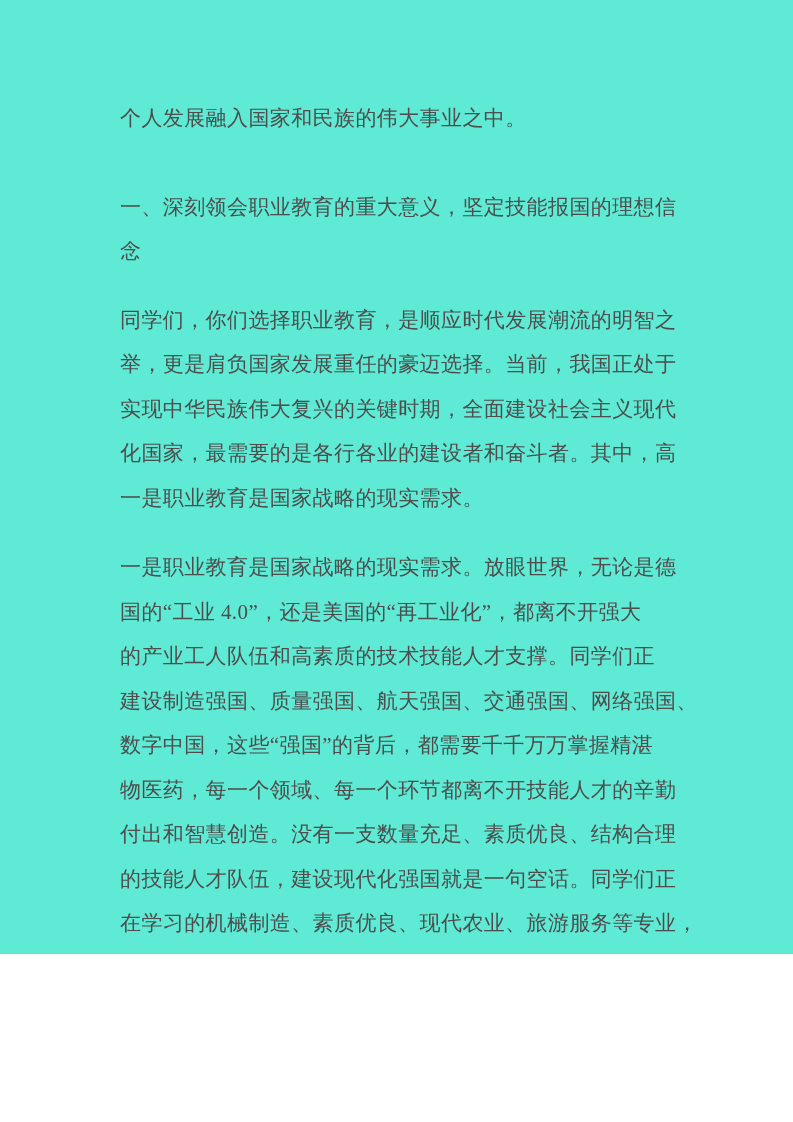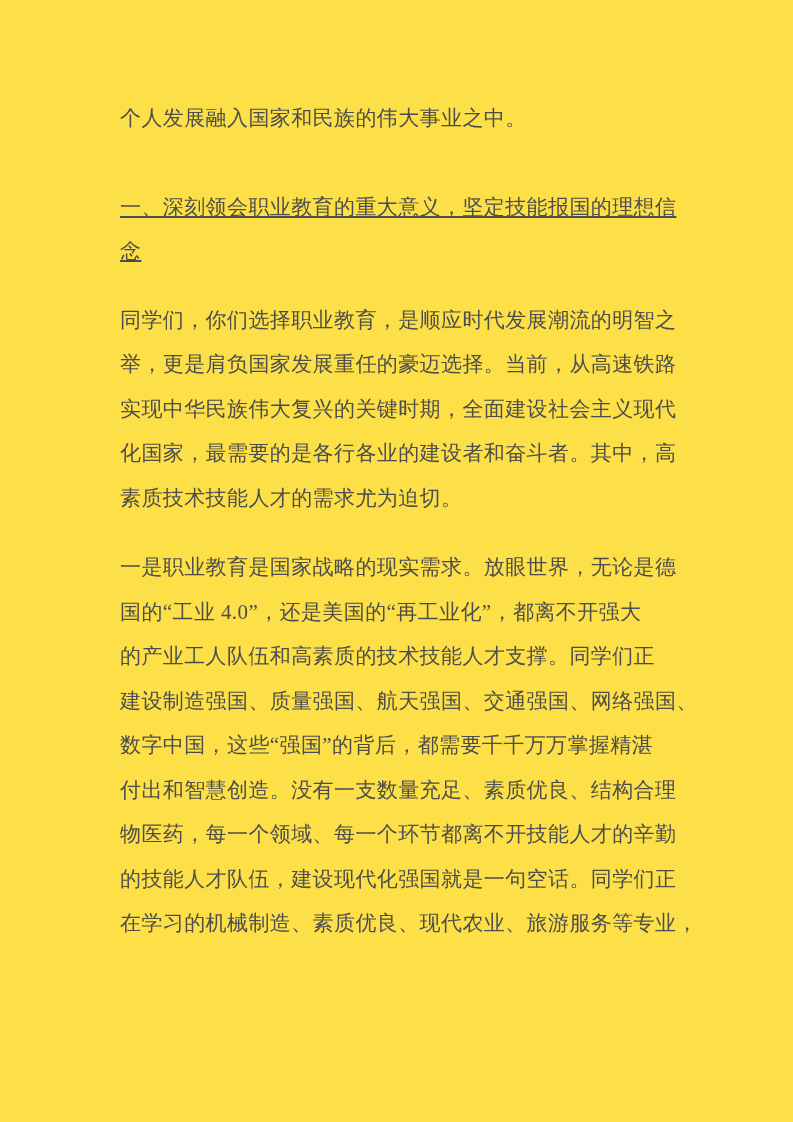--- a/index.html
+++ b/index.html
@@ -3,69 +3,69 @@
 <meta charset="utf-8">
 <style>
   html, body {
     margin: 0;
     padding: 0;
     background: #ffffff;
   }
   .page {
     position: relative;
     width: 793px;
-    height: 1122px;
-    background: #fde047;
+    height: 954px;
+    background: #5eead4;
     overflow: hidden;
     box-sizing: border-box;
     padding: 96px 56px 0 120px;
     font-family: "Liberation Serif", "DejaVu Serif", serif;
     color: #4d4d4d;
   }
   .block { margin: 0; }
   .line {
     height: 44.5px;
     line-height: 44.5px;
     font-size: 21px;
     letter-spacing: 0.4px;
     white-space: nowrap;
     font-weight: normal;
   }
-  .heading .line { font-weight: normal; text-decoration: underline; }
+  .heading .line { font-weight: normal; }
   .gap-blank-line { margin-top: 44px; }
   .gap-para-sm   { margin-top: 24px; }
   .gap-para-md   { margin-top: 25px; }
 </style>
 </head>
 <body>
 
 <div class="page">
 
   <div class="block">
     <div class="line">个人发展融入国家和民族的伟大事业之中。</div>
   </div>
 
   <div class="block heading gap-blank-line">
     <div class="line">一、深刻领会职业教育的重大意义，坚定技能报国的理想信</div>
     <div class="line">念</div>
   </div>
 
   <div class="block gap-para-sm">
     <div class="line">同学们，你们选择职业教育，是顺应时代发展潮流的明智之</div>
-    <div class="line">举，更是肩负国家发展重任的豪迈选择。当前，从高速铁路</div>
+    <div class="line">举，更是肩负国家发展重任的豪迈选择。当前，我国正处于</div>
     <div class="line">实现中华民族伟大复兴的关键时期，全面建设社会主义现代</div>
     <div class="line">化国家，最需要的是各行各业的建设者和奋斗者。其中，高</div>
-    <div class="line">素质技术技能人才的需求尤为迫切。</div>
+    <div class="line">一是职业教育是国家战略的现实需求。</div>
   </div>
 
   <div class="block gap-para-md">
     <div class="line">一是职业教育是国家战略的现实需求。放眼世界，无论是德</div>
     <div class="line">国的“工业 4.0”，还是美国的“再工业化”，都离不开强大</div>
     <div class="line">的产业工人队伍和高素质的技术技能人才支撑。同学们正</div>
     <div class="line">建设制造强国、质量强国、航天强国、交通强国、网络强国、</div>
     <div class="line">数字中国，这些“强国”的背后，都需要千千万万掌握精湛</div>
+    <div class="line">物医药，每一个领域、每一个环节都离不开技能人才的辛勤</div>
     <div class="line">付出和智慧创造。没有一支数量充足、素质优良、结构合理</div>
-    <div class="line">物医药，每一个领域、每一个环节都离不开技能人才的辛勤</div>
     <div class="line">的技能人才队伍，建设现代化强国就是一句空话。同学们正</div>
     <div class="line">在学习的机械制造、素质优良、现代农业、旅游服务等专业，</div>
   </div>
 
 </div>
 
 </body></html>

